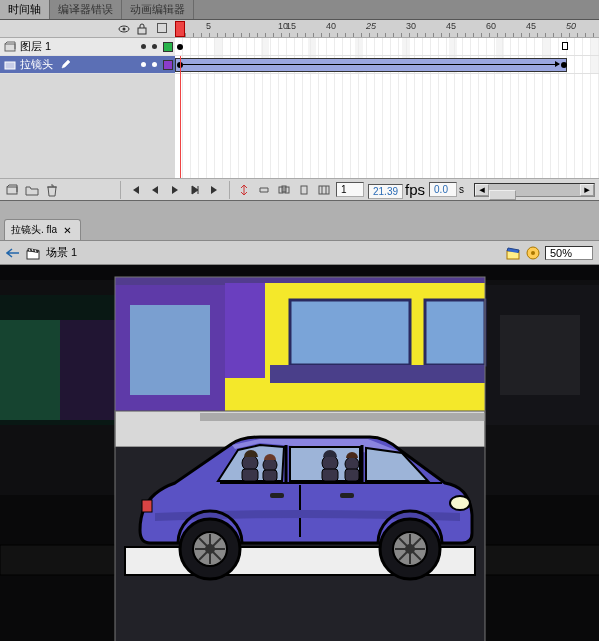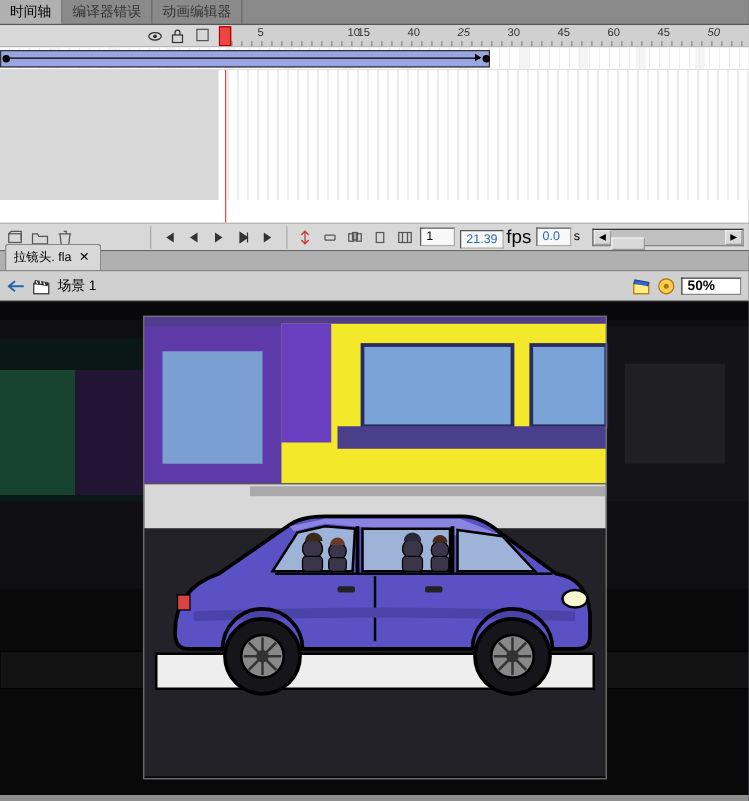--- a/index.html
+++ b/index.html
@@ -47,29 +47,29 @@
   .timeline-footer { display:flex; height:22px; background:#d8d8d8; border-top:1px solid #aaa; align-items:center; padding:0 4px; gap:4px; }
   .tl-btn { width:16px; height:16px; display:flex; align-items:center; justify-content:center; cursor:pointer; }
   .footer-sep { width:1px; height:18px; background:#aaa; margin:0 2px;}
   .footer-field { background:#f8f8f8; border:1px inset #aaa; padding:1px 4px; font-size:10px; min-width:28px; display:inline-block;}
   .footer-scroll { flex:1; margin-left:6px;}
   .hscroll { height:14px; background:#c0c0c0; border:1px inset #888; position:relative; display:flex; align-items:center;}
   .hscroll-btn { width:14px; height:12px; background:#d8d8d8; border:1px outset #eee; display:flex;align-items:center;justify-content:center; cursor:pointer;}
   .hscroll-track { flex:1; position:relative;}
   .hscroll-thumb { position:absolute; height:10px; background:#d8d8d8; border:1px outset #eee; top:0;}
   
-  .doc-tabs { display:flex; background:#b0b0b0; height:16px; border-bottom:1px solid #888; align-items:flex-end; padding-left:4px;}
+  .doc-tabs { display:flex; background:#b0b0b0; height:40px; border-bottom:1px solid #888; align-items:flex-end; padding-left:4px;}
   .doc-tab { background:#d8d8d8; padding:3px 6px; border:1px solid #888; border-bottom:none; border-radius:3px 3px 0 0; display:flex; gap:4px; align-items:center; font-size:10px;}
   .close-x { cursor:pointer; padding:0 2px;}
   
   .edit-bar { display:flex; height:24px; background:#d0d0d0; align-items:center; padding:0 6px; gap:6px; border-bottom:1px solid #888;}
   .back-arrow { cursor:pointer;}
   .scene-icon { width:14px; height:14px;}
   .edit-right { margin-left:auto; display:flex; gap:4px; align-items:center;}
-  .zoom-field { background:#fff; border:1px inset #888; padding:0 4px; font-size:11px; width:48px;font-weight:bold;}
+  .zoom-field { background:#fff; border:1px inset #888; padding:0 4px; font-size:11px; width:48px;}
   
   .stage-area { background:#2a2a32; height: 395px; position:relative; overflow:hidden;}
   
   .dim { filter: brightness(0.35) saturate(0.7);}
   
   svg { display:block; }
 </style>
 </head>
 <body>
 
@@ -164,22 +164,62 @@
         <span class="tick-line" style="left: 394px;"></span>
         <span class="tick-line" style="left: 402px;"></span>
         <span class="tick-line" style="left: 410px;"></span>
         <span class="tick-line" style="left: 418px;"></span>
       </div>
   </div>
 
   <div class="layers-rows">
     <div class="playhead-line" style="left:180px;"></div>
 
+    <div class="layer-row">
+      <div class="layer-info">
+        <span class="layer-type-icon">
+          <svg width="12" height="12" viewBox="0 0 12 12">
+              <rect x="1" y="3" width="10" height="7" fill="#ddd" stroke="#666"></rect>
+              <path d="M1 3 L3 1 H11 V8" fill="none" stroke="#666"></path>
+            </svg>
+        </span>
+        <span>图层 1</span>
+        <div class="vis-dots">
+          <span class="small-dot"></span>
+          <span class="small-dot"></span>
+          <span class="color-swatch" style="background:#28b34a"></span>
+        </div>
+      </div>
+      <div class="track-area">
+        <div class="frames-bg"></div>
+        <div class="frame-tick-lines"></div>
+        <div class="keyframe-dot" style="left:2px"></div>
+        <div class="marker-square" style="left:387px"></div>
+      </div>
+    </div>
 
     <div class="layer-row selected">
+      <div class="layer-info">
+        <span class="layer-type-icon">
+          <svg width="12" height="12" viewBox="0 0 12 12">
+              <rect x="1" y="3" width="10" height="7" fill="#c7cde8" stroke="#fff"></rect>
+            </svg>
+        </span>
+        <span>拉镜头</span>
+        <span class="pencil-icon" style="margin-left:4px">
+          <svg width="10" height="10" viewBox="0 0 10 10">
+              <path d="M1 9 L2 6 L7 1 L9 3 L4 8 Z" fill="#fff" stroke="#fff" stroke-width="0.5"></path>
+            </svg>
+        </span>
+        <div class="vis-dots">
+          <span class="small-dot" style="background:#fff"></span>
+          <span class="small-dot" style="background:#fff"></span>
+          <span class="color-swatch" style="background:#8b3cc9"></span>
+        </div>
+      </div>
       <div class="track-area">
         <div class="frames-bg"></div>
         <div class="frame-tick-lines"></div>
         <div class="tween-span" style="left:0; width:392px;"></div>
         <div class="keyframe-dot" style="left:2px"></div>
         <div class="tween-arrow" style="left:8px; width:376px;"></div>
         <div class="keyframe-dot" style="left:386px"></div>
       </div>
     </div>
 

